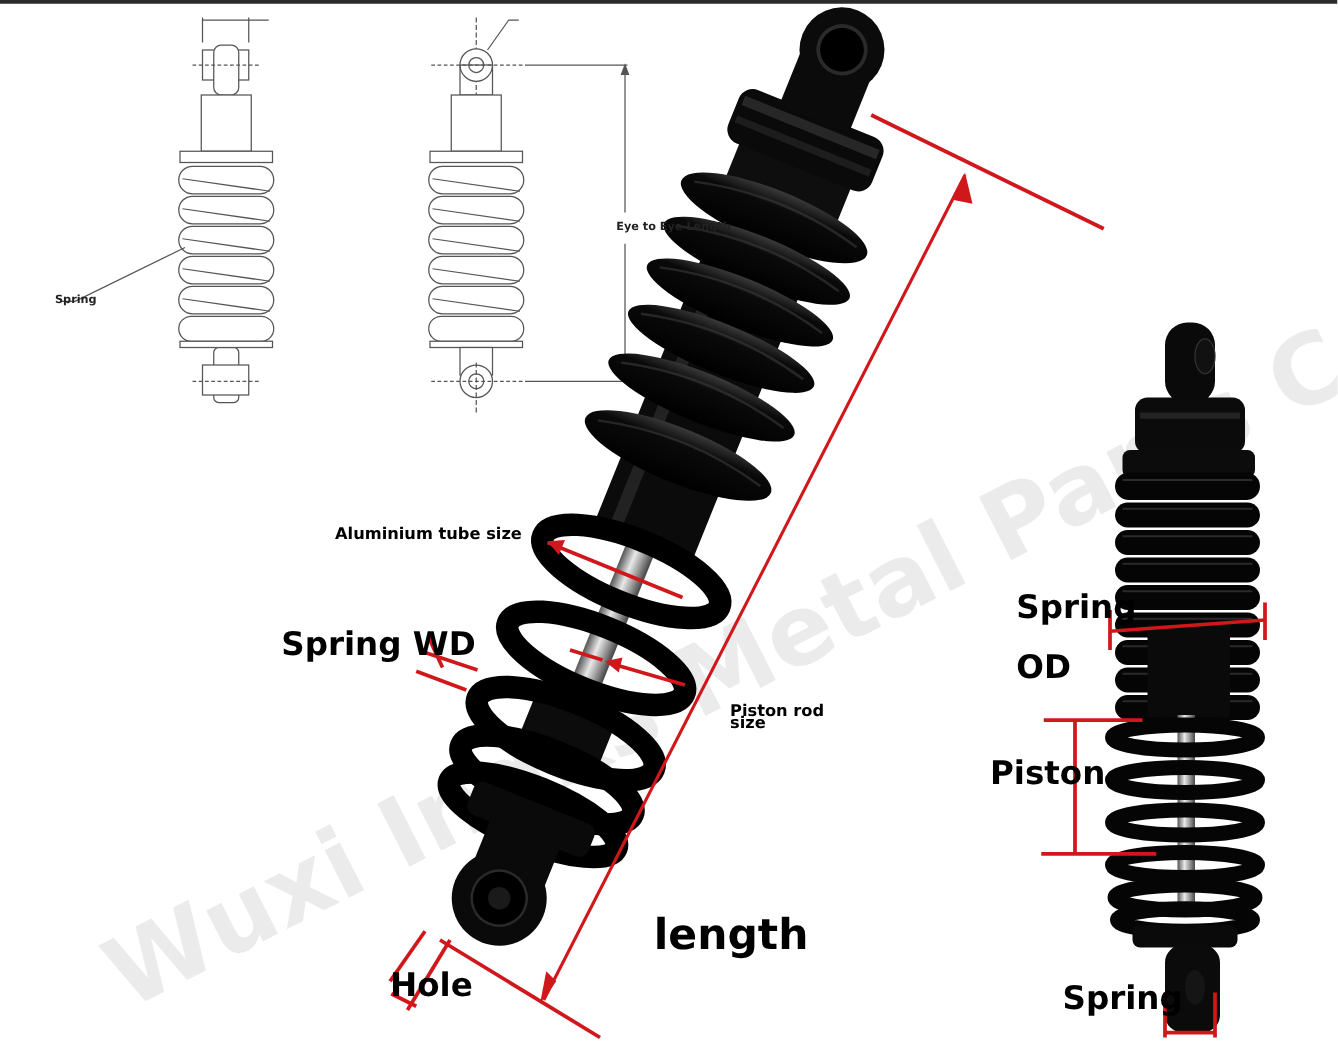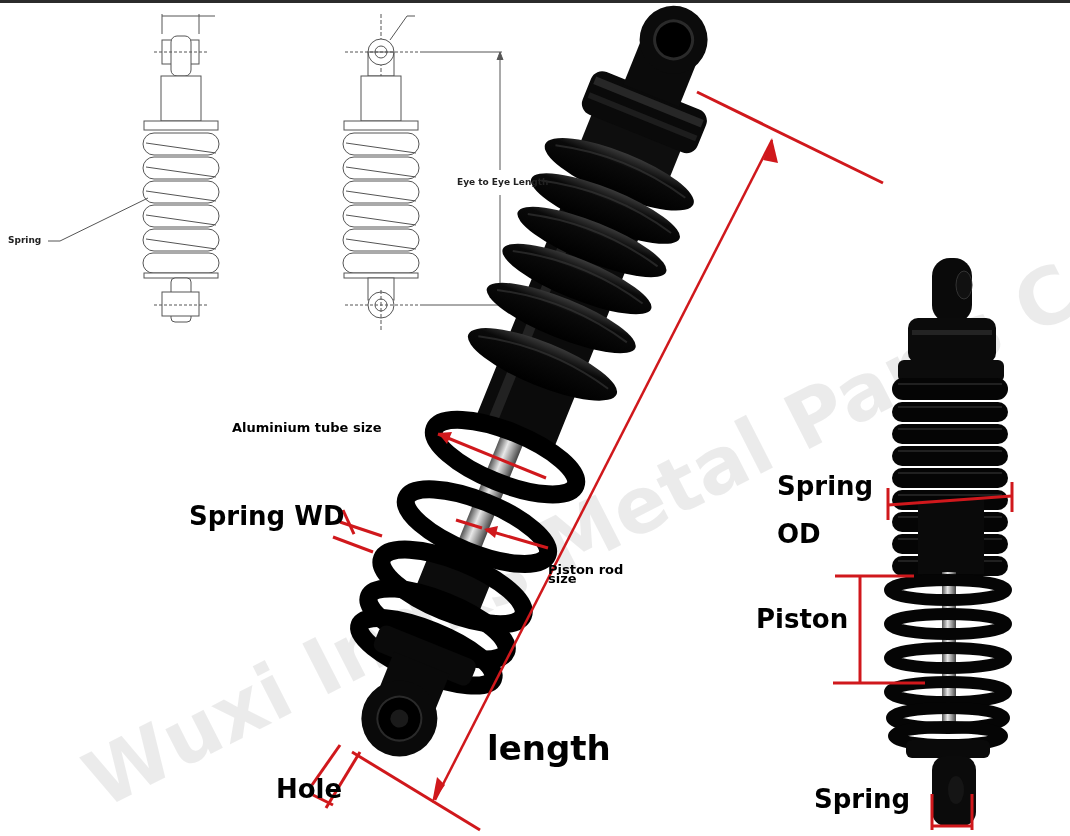--- a/index.html
+++ b/index.html
@@ -1,19 +1,19 @@
 <!DOCTYPE html>
 <html><head>
 <meta charset="utf-8">
 <style>
   html,body{margin:0;padding:0;background:#ffffff;}
   body{width:1070px;height:836px;position:relative;overflow:hidden;font-family:"Liberation Sans",sans-serif;}
   .topbar{position:absolute;left:0;top:0;width:1070px;height:3px;background:#2b2b2b;}
   svg.stage{position:absolute;left:0;top:0;}
-  .lbl{position:absolute;font-family:"DejaVu Sans",sans-serif;font-weight:bold;color:#000;white-space:nowrap;line-height:1;}
+  .lbl{position:absolute;font-family:"DejaVu Sans",sans-serif;font-weight:bold;color:#000;white-space:nowrap;line-height:1;margin-left:36px;}
   .lbl.sm{font-size:9px;color:#222;}
   .lbl.md{font-size:13px;}
   .lbl.lg{font-size:26px;}
   .lbl.xl{font-size:34px;}
   .watermark{position:absolute;font-family:"DejaVu Sans",sans-serif;font-weight:bold;font-size:78px;color:rgba(0,0,0,0.08);white-space:nowrap;transform-origin:0 0;}
 </style>
 </head>
 <body>
 
 <div class="topbar"></div>

